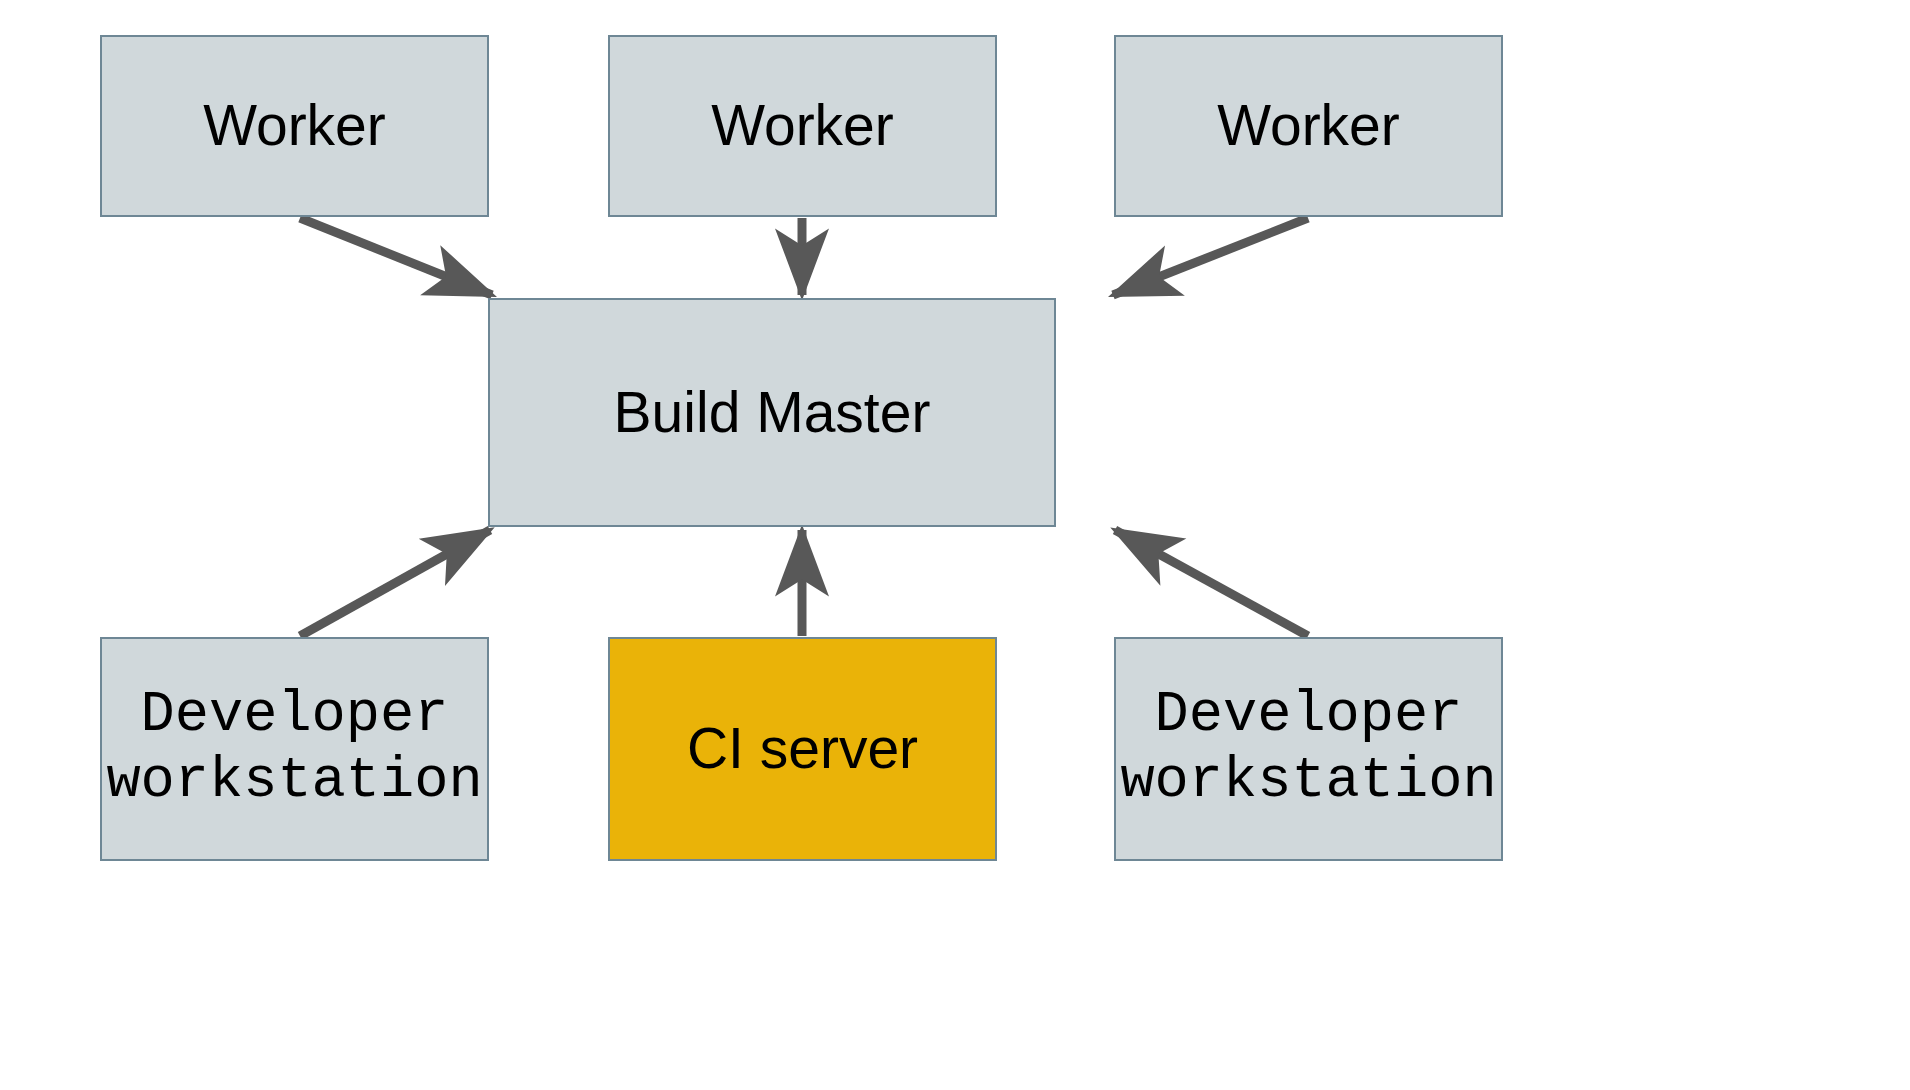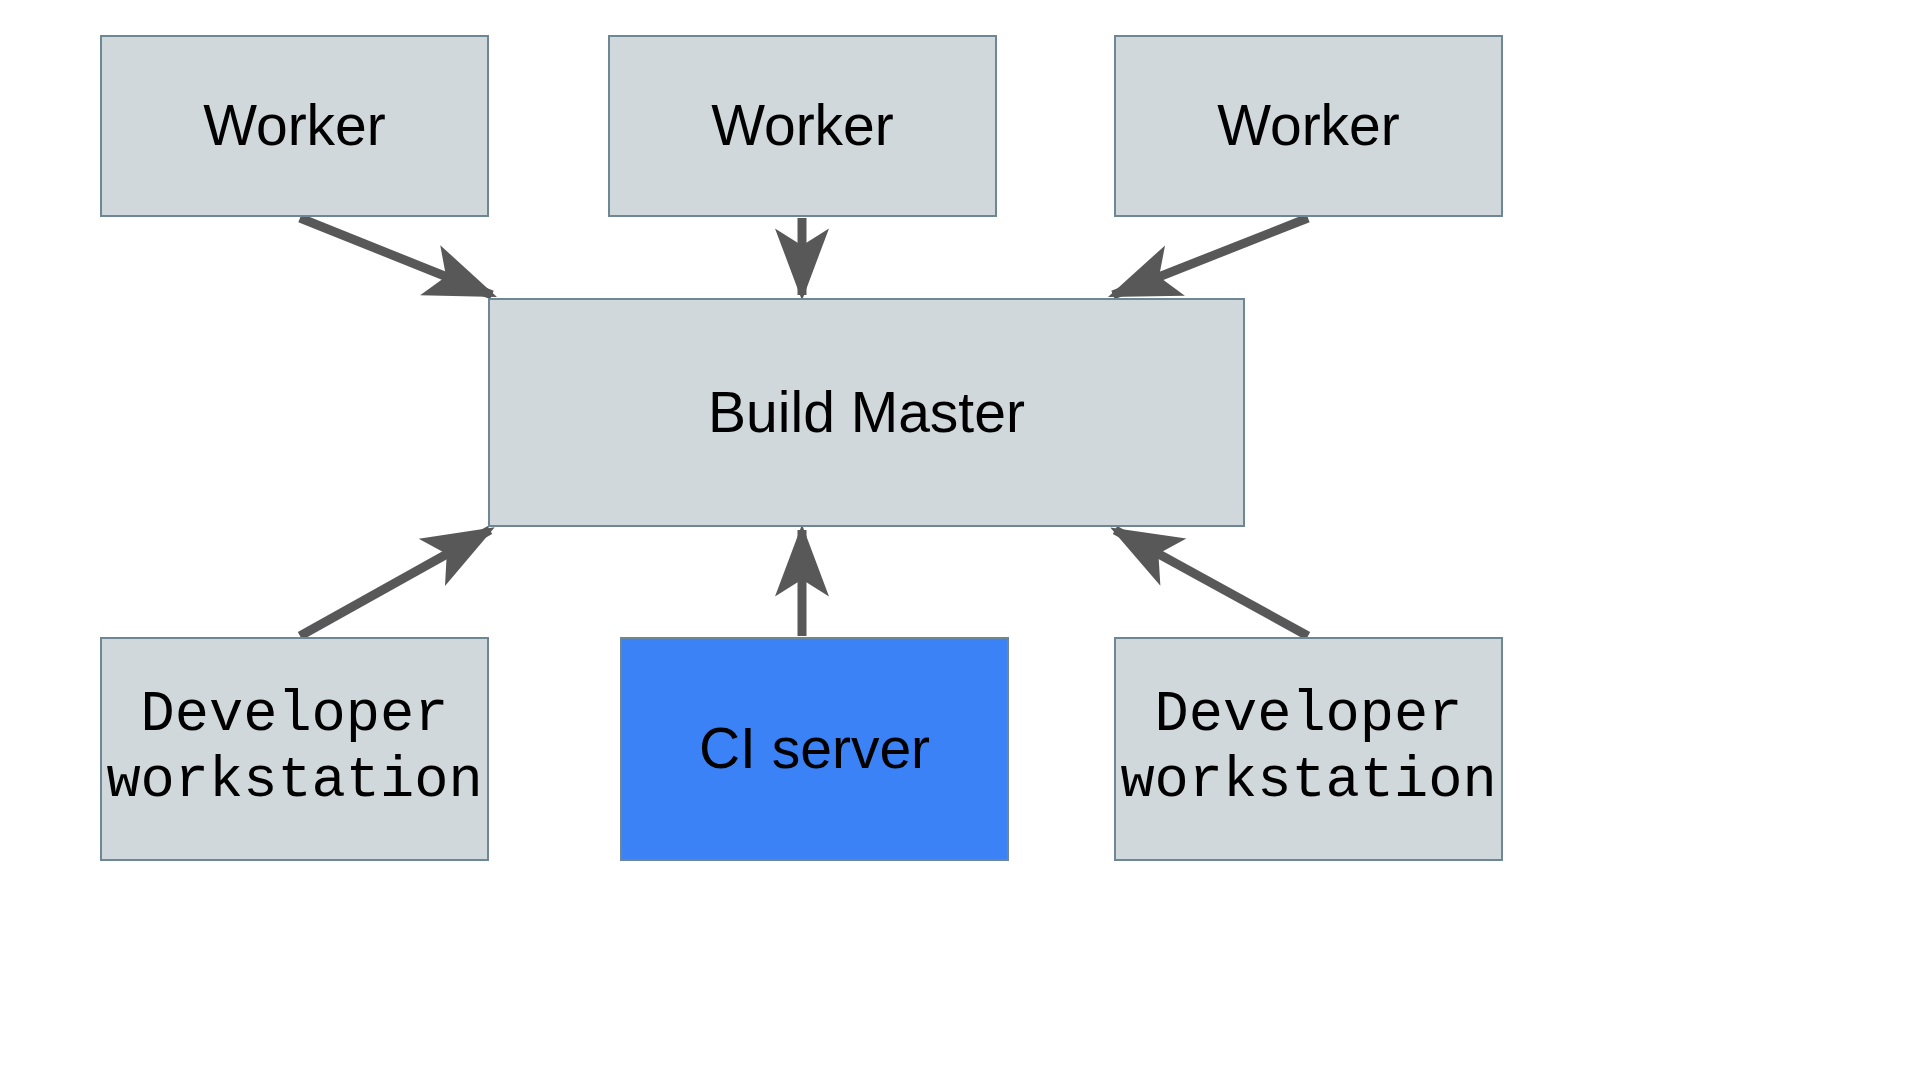--- a/index.html
+++ b/index.html
@@ -46,21 +46,21 @@
   }
   .lbl-worker   { font-size: 57px; }
   .lbl-master   { font-size: 57px; }
   .lbl-ci       { font-size: 57px; }
   .lbl-dev      { font-size: 57px; font-family: Liberation Mono, monospace; }
 
   
   #node-worker-1 { left: 100px;  top: 35px;  width: 389px; height: 182px; }
   #node-worker-2 { left: 608px;  top: 35px;  width: 389px; height: 182px; }
   #node-worker-3 { left: 1114px; top: 35px;  width: 389px; height: 182px; }
-  #node-build-master { left: 488px; top: 298px; width: 757px; height: 229px; }
+  #node-build-master { left: 488px; top: 298px; width: 568px; height: 229px; }
   #node-dev-1 { left: 100px;  top: 637px; width: 389px; height: 224px; }
   #node-ci    { left: 608px;  top: 637px; width: 389px; height: 224px; }
   #node-dev-2 { left: 1114px; top: 637px; width: 389px; height: 224px; }
 </style>
 </head>
 <body>
 
 <div id="canvas" style="background: rgb(255, 255, 255);">
 
   <svg id="edge-layer" width="1910" height="1090" viewBox="0 0 1910 1090" xmlns="http://www.w3.org/2000/svg">
@@ -97,21 +97,21 @@
 
   <div class="node" id="node-build-master" style="background: rgb(208, 216, 219); border-color: rgb(110, 135, 149);">
     <span class="node-label lbl-master" style="color: rgb(0, 0, 0);">Build Master</span>
   </div>
 
   <div class="node" id="node-dev-1" style="background: rgb(208, 216, 219); border-color: rgb(110, 135, 149);">
     <span class="node-label lbl-dev" style="color: rgb(0, 0, 0);">Developer
 workstation</span>
   </div>
 
-  <div class="node" id="node-ci" style="background: #3b82f6; border-color: rgb(110, 135, 149); margin-left: 12px;">
+  <div class="node" id="node-ci" style="background: #eab308; border-color: rgb(110, 135, 149);">
     <span class="node-label lbl-ci" style="color: rgb(0, 0, 0);">CI server</span>
   </div>
 
   <div class="node" id="node-dev-2" style="background: rgb(208, 216, 219); border-color: rgb(110, 135, 149);">
     <span class="node-label lbl-dev" style="color: rgb(0, 0, 0);">Developer
 workstation</span>
   </div>
 
 </div>
 

